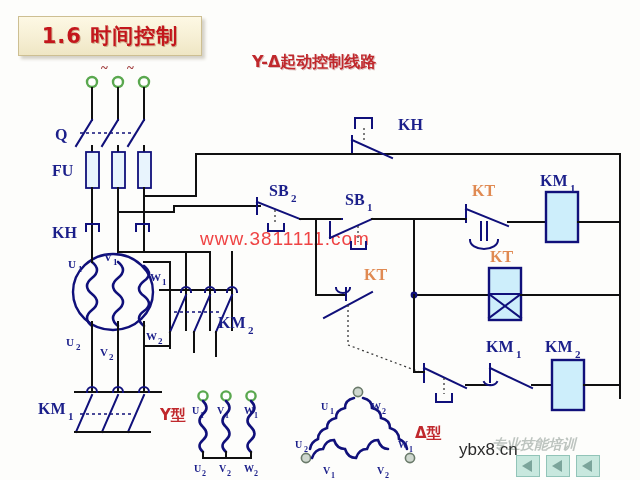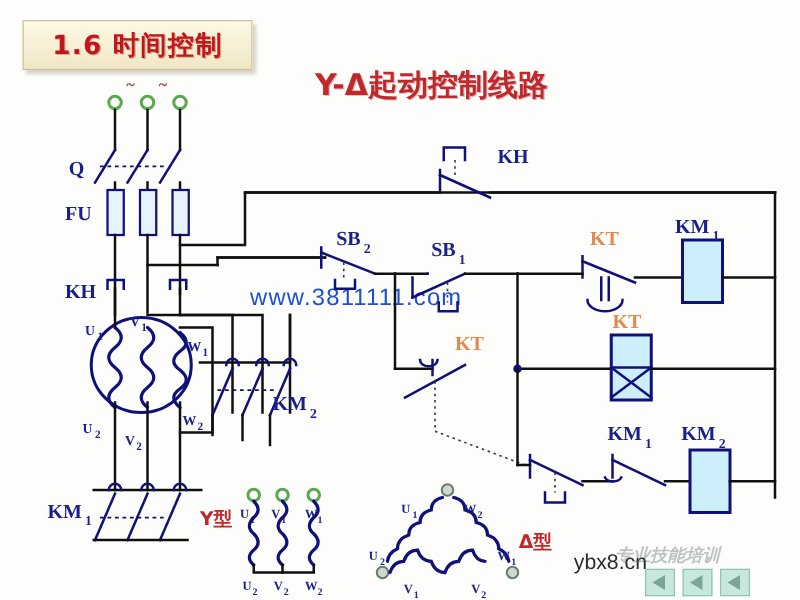--- a/index.html
+++ b/index.html
@@ -30,33 +30,33 @@
     font-size: 21px; font-weight: bold;
     color: #c3161c;
     letter-spacing: 1px;
     text-shadow: 1px 1px 0 rgba(160,100,60,0.45);
     white-space: nowrap;
   }
   .main-title {
     position: absolute;
     left: 252px; top: 52px;
     font-family: "DejaVu Sans", sans-serif;
-    font-size: 24px; font-weight: bold;
+    font-size: 16px; font-weight: bold;
     color: #c0282c;
     text-shadow: 1px 1px 0 rgba(180,120,120,0.45);
     white-space: nowrap;
   }
 
   
   .watermark-url {
     position: absolute;
     left: 200px; top: 228px;
     font-family: "Liberation Sans", sans-serif;
     font-size: 19px;
-    color: #1d4ed8;
+    color: #ef4444;
     letter-spacing: 1px;
     white-space: nowrap;
   }
   .watermark-small {
     position: absolute;
     left: 459px; top: 440px;
     font-family: "Liberation Sans", sans-serif;
     font-size: 17px;
     color: #2b2b2b;
     white-space: nowrap;

